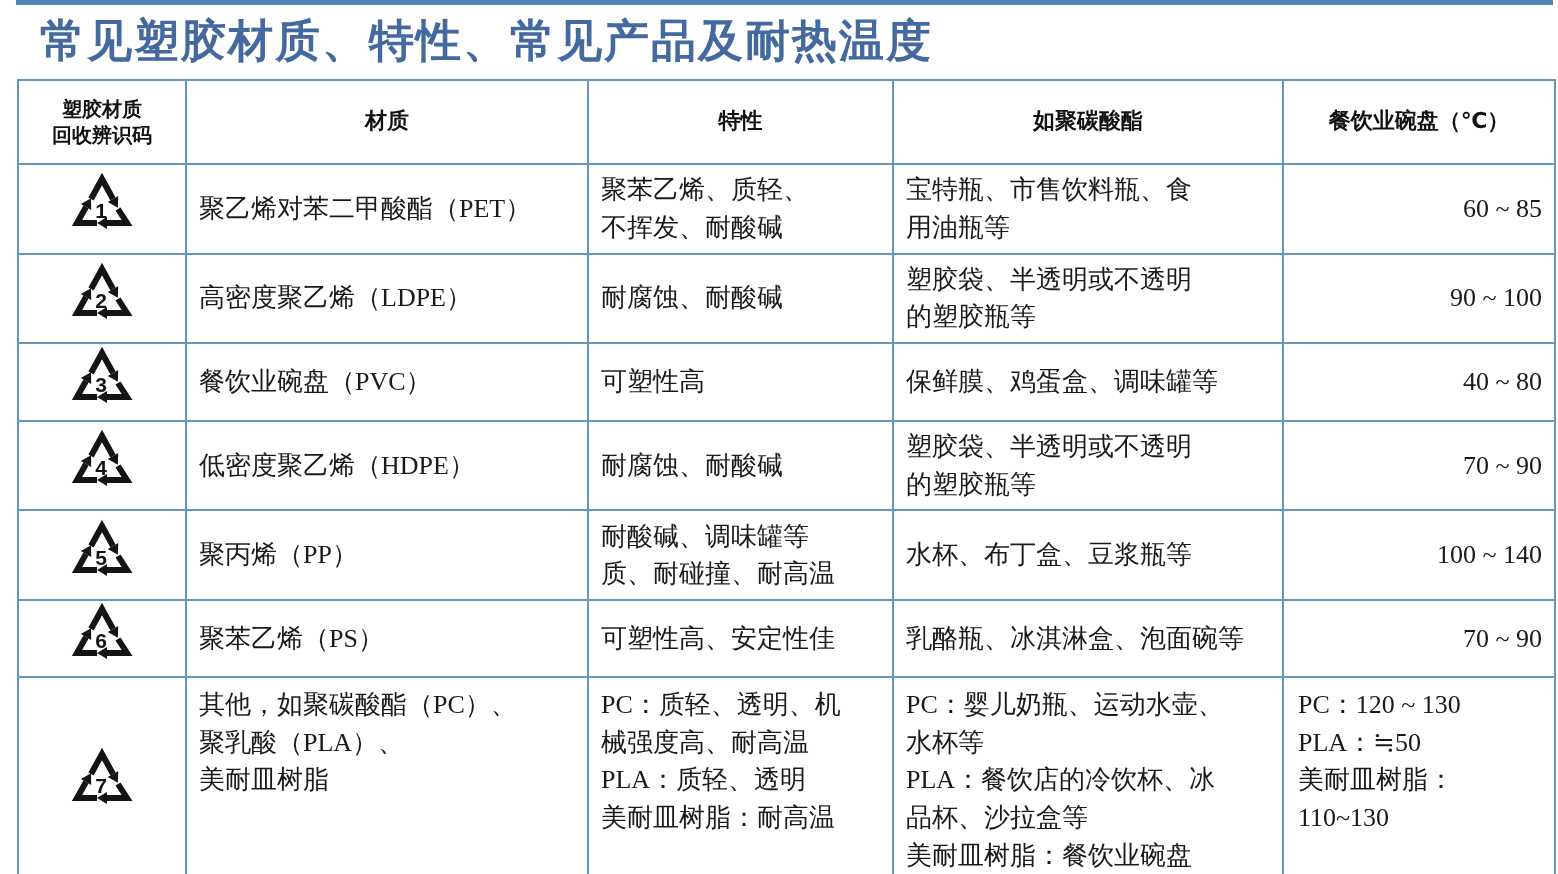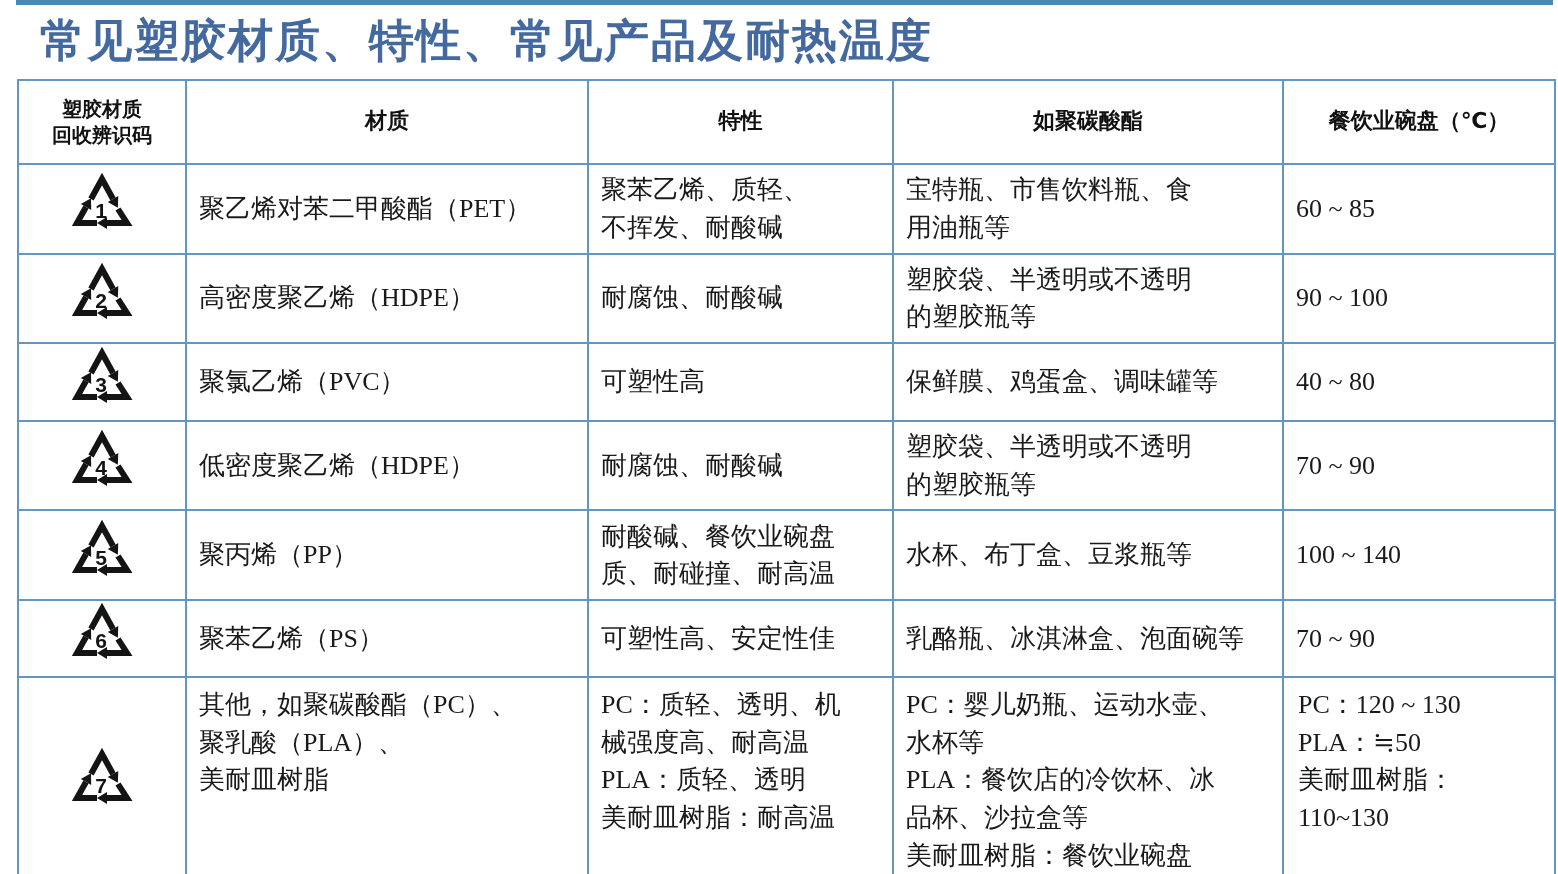--- a/index.html
+++ b/index.html
@@ -49,21 +49,21 @@
   td {
     font-family: "Liberation Serif", "DejaVu Serif", serif;
     font-size: 26px;
     color: #1a1a1a;
     vertical-align: middle;
     line-height: 1.45;
     white-space: pre-line;
     padding: 6px 12px;
   }
   td.icon-cell { text-align: center; padding: 0; }
-  td.temp-cell { text-align: left; }
+  td.temp-cell { text-align: right; }
   tr.last-row td { vertical-align: top; padding-top: 8px; }
   tr.last-row td.temp-cell { text-align: left; padding-left: 14px; }
   tr.last-row td.icon-cell { vertical-align: middle; }
   .recycle-icon { display: inline-block; width: 70px; height: 64px; }
   .recycle-icon svg { display: block; width: 100%; height: 100%; }
   .recycle-icon .num {
     font-family: "Liberation Sans", "DejaVu Sans", sans-serif;
     font-weight: bold;
   }
 </style>
@@ -122,41 +122,41 @@
                   <path d="M51 38 L60 52 L40 52"></path>
                   <path d="M30 52 L10 52 L19 36"></path>
                 </g>
                 <g fill="#141414">
                   <polygon points="0,-6 10,0 0,6" transform="translate(46,28) rotate(61)"></polygon>
                   <polygon points="0,-6 10,0 0,6" transform="translate(40,52) rotate(180)"></polygon>
                   <polygon points="0,-6 10,0 0,6" transform="translate(19,36) rotate(-60)"></polygon>
                 </g>
                 <text class="num" x="34" y="47" font-size="21" text-anchor="middle" fill="#141414">2</text>
               </svg></span></td>
-          <td>高密度聚乙烯（HDPE）</td>
+          <td>高密度聚乙烯（LDPE）</td>
           <td>耐腐蚀、耐酸碱</td>
           <td>塑胶袋、半透明或不透明
 的塑胶瓶等</td>
           <td class="temp-cell">90 ~ 100</td>
         </tr>
         <tr style="height: 78px;">
           <td class="icon-cell"><span class="recycle-icon"><svg viewBox="0 0 70 64" xmlns="http://www.w3.org/2000/svg">
                 <g stroke="#141414" stroke-width="6" fill="none">
                   <path d="M24 28 L35 8 L46 28"></path>
                   <path d="M51 38 L60 52 L40 52"></path>
                   <path d="M30 52 L10 52 L19 36"></path>
                 </g>
                 <g fill="#141414">
                   <polygon points="0,-6 10,0 0,6" transform="translate(46,28) rotate(61)"></polygon>
                   <polygon points="0,-6 10,0 0,6" transform="translate(40,52) rotate(180)"></polygon>
                   <polygon points="0,-6 10,0 0,6" transform="translate(19,36) rotate(-60)"></polygon>
                 </g>
                 <text class="num" x="34" y="47" font-size="21" text-anchor="middle" fill="#141414">3</text>
               </svg></span></td>
-          <td>聚氯乙烯（PVC）</td>
+          <td>餐饮业碗盘（PVC）</td>
           <td>可塑性高</td>
           <td>保鲜膜、鸡蛋盒、调味罐等</td>
           <td class="temp-cell">40 ~ 80</td>
         </tr>
         <tr style="height: 88px;">
           <td class="icon-cell"><span class="recycle-icon"><svg viewBox="0 0 70 64" xmlns="http://www.w3.org/2000/svg">
                 <g stroke="#141414" stroke-width="6" fill="none">
                   <path d="M24 28 L35 8 L46 28"></path>
                   <path d="M51 38 L60 52 L40 52"></path>
                   <path d="M30 52 L10 52 L19 36"></path>
@@ -182,21 +182,21 @@
                   <path d="M30 52 L10 52 L19 36"></path>
                 </g>
                 <g fill="#141414">
                   <polygon points="0,-6 10,0 0,6" transform="translate(46,28) rotate(61)"></polygon>
                   <polygon points="0,-6 10,0 0,6" transform="translate(40,52) rotate(180)"></polygon>
                   <polygon points="0,-6 10,0 0,6" transform="translate(19,36) rotate(-60)"></polygon>
                 </g>
                 <text class="num" x="34" y="47" font-size="21" text-anchor="middle" fill="#141414">5</text>
               </svg></span></td>
           <td>聚丙烯（PP）</td>
-          <td>耐酸碱、餐饮业碗盘
+          <td>耐酸碱、调味罐等
 质、耐碰撞、耐高温</td>
           <td>水杯、布丁盒、豆浆瓶等</td>
           <td class="temp-cell">100 ~ 140</td>
         </tr>
         <tr style="height: 72px;">
           <td class="icon-cell"><span class="recycle-icon"><svg viewBox="0 0 70 64" xmlns="http://www.w3.org/2000/svg">
                 <g stroke="#141414" stroke-width="6" fill="none">
                   <path d="M24 28 L35 8 L46 28"></path>
                   <path d="M51 38 L60 52 L40 52"></path>
                   <path d="M30 52 L10 52 L19 36"></path>

